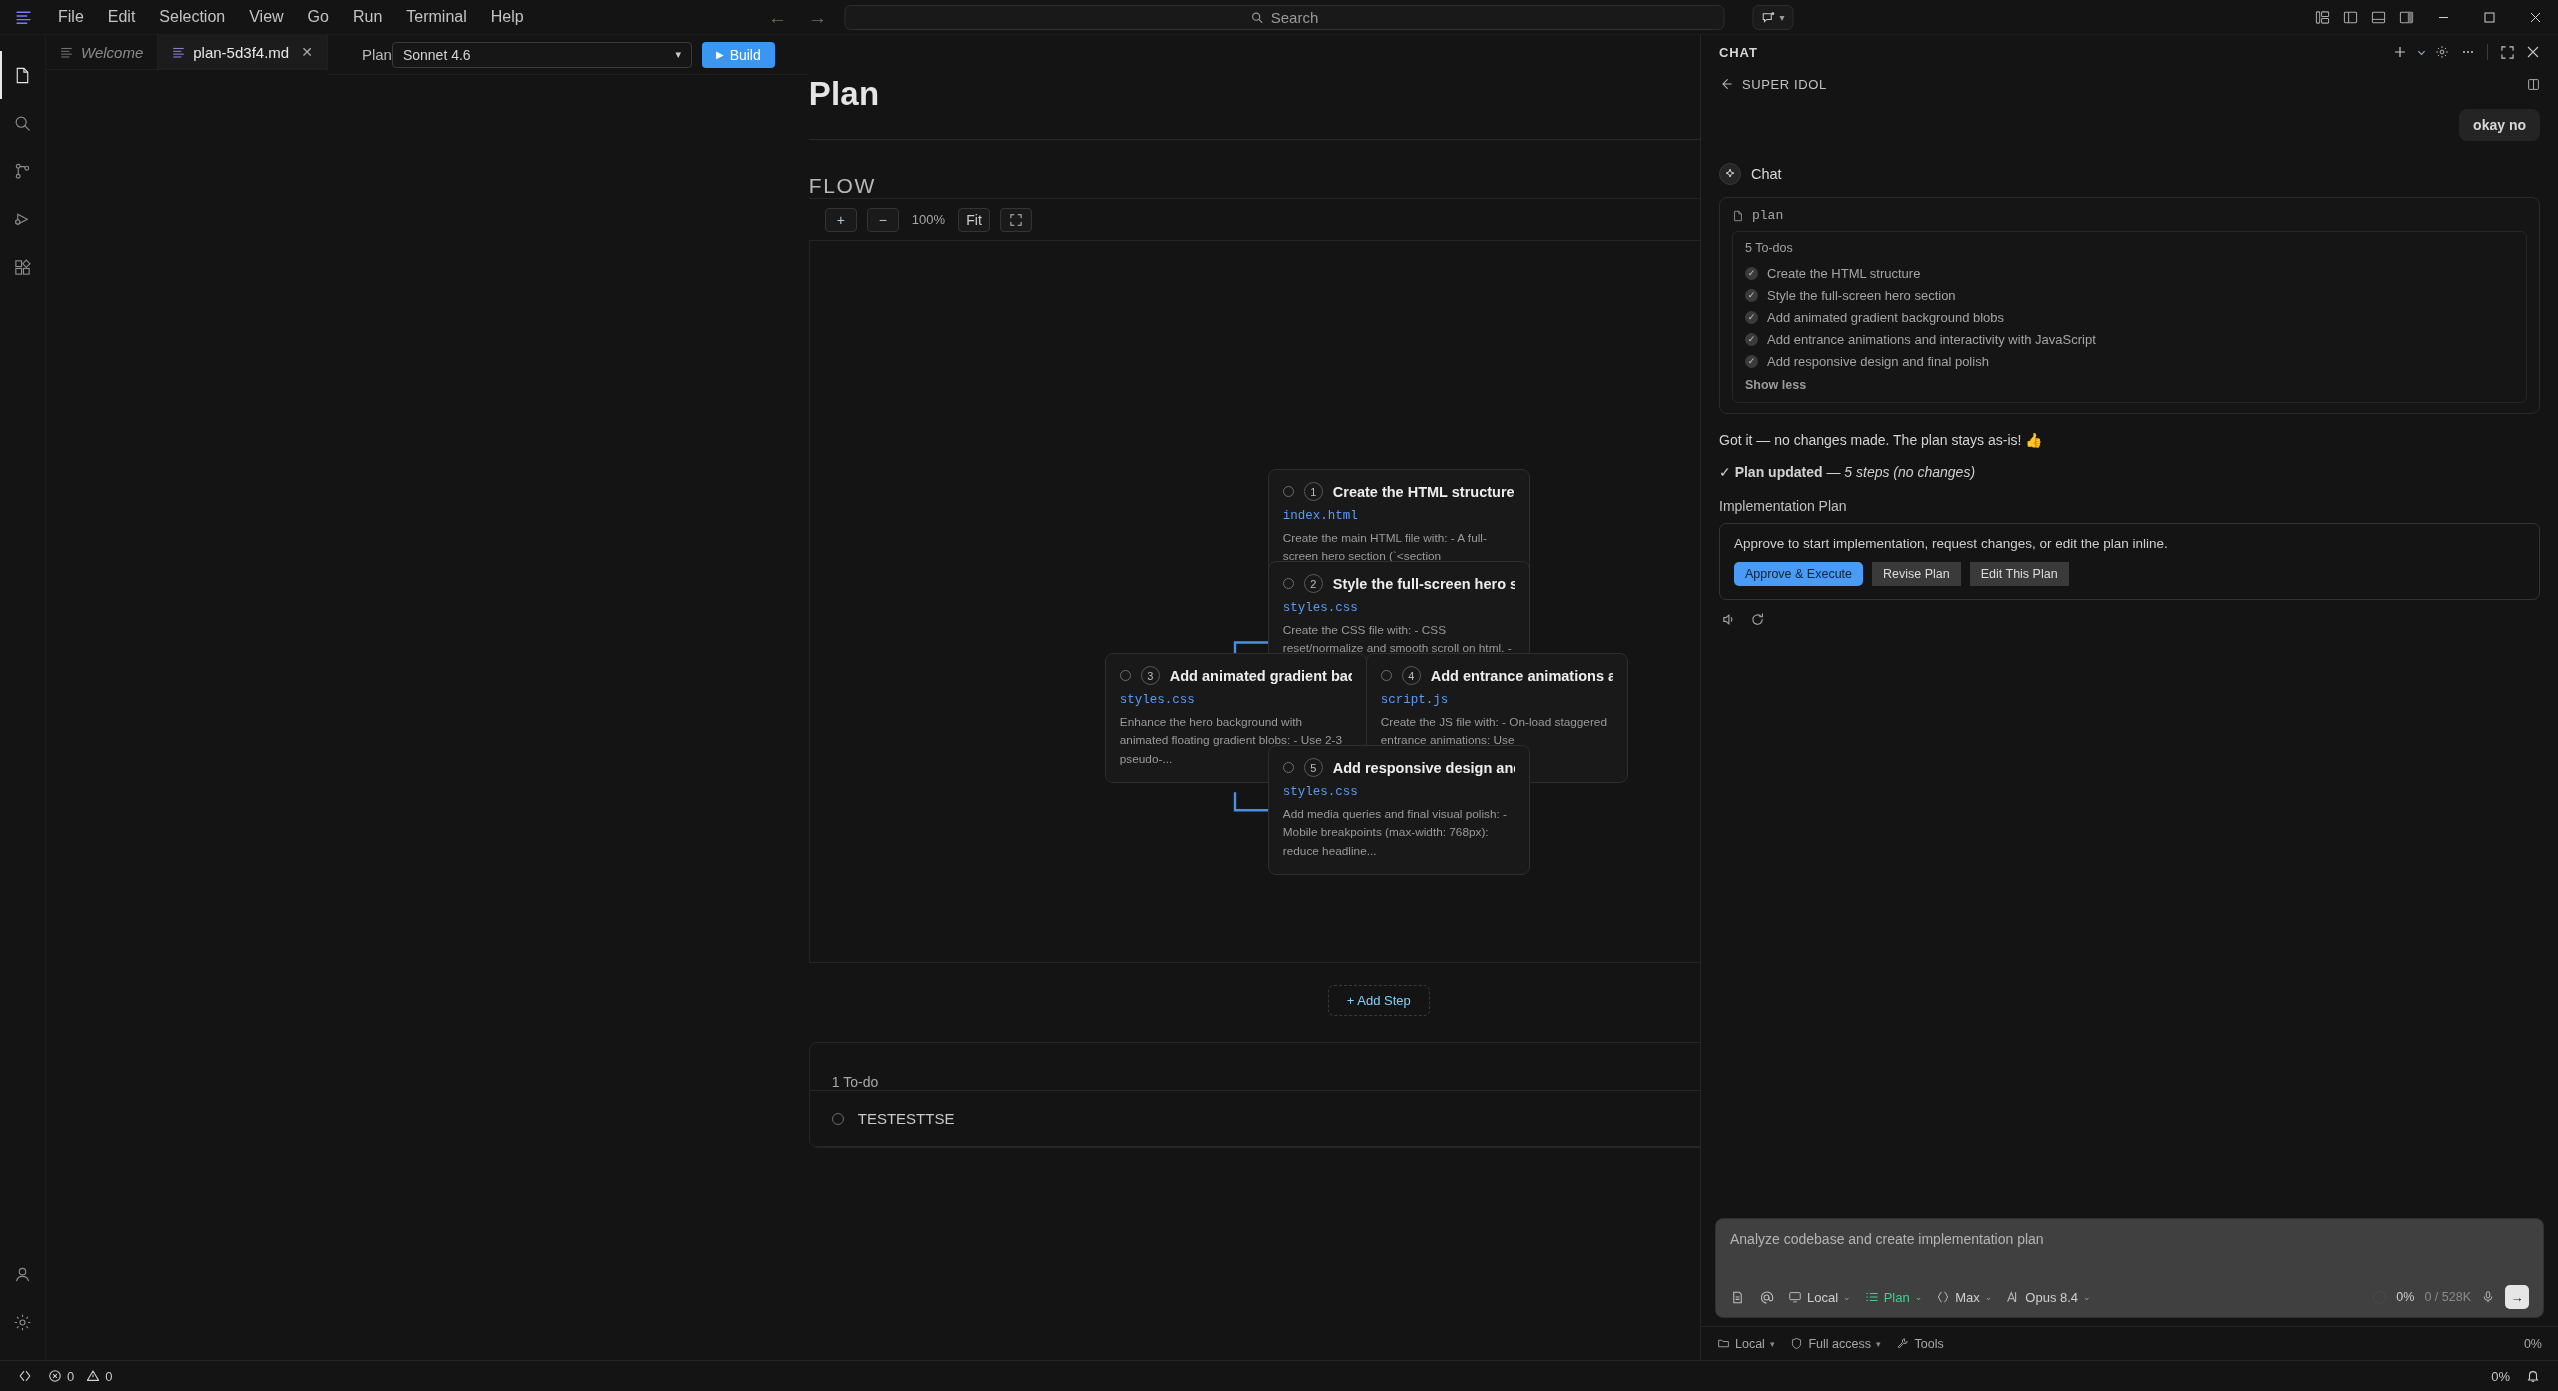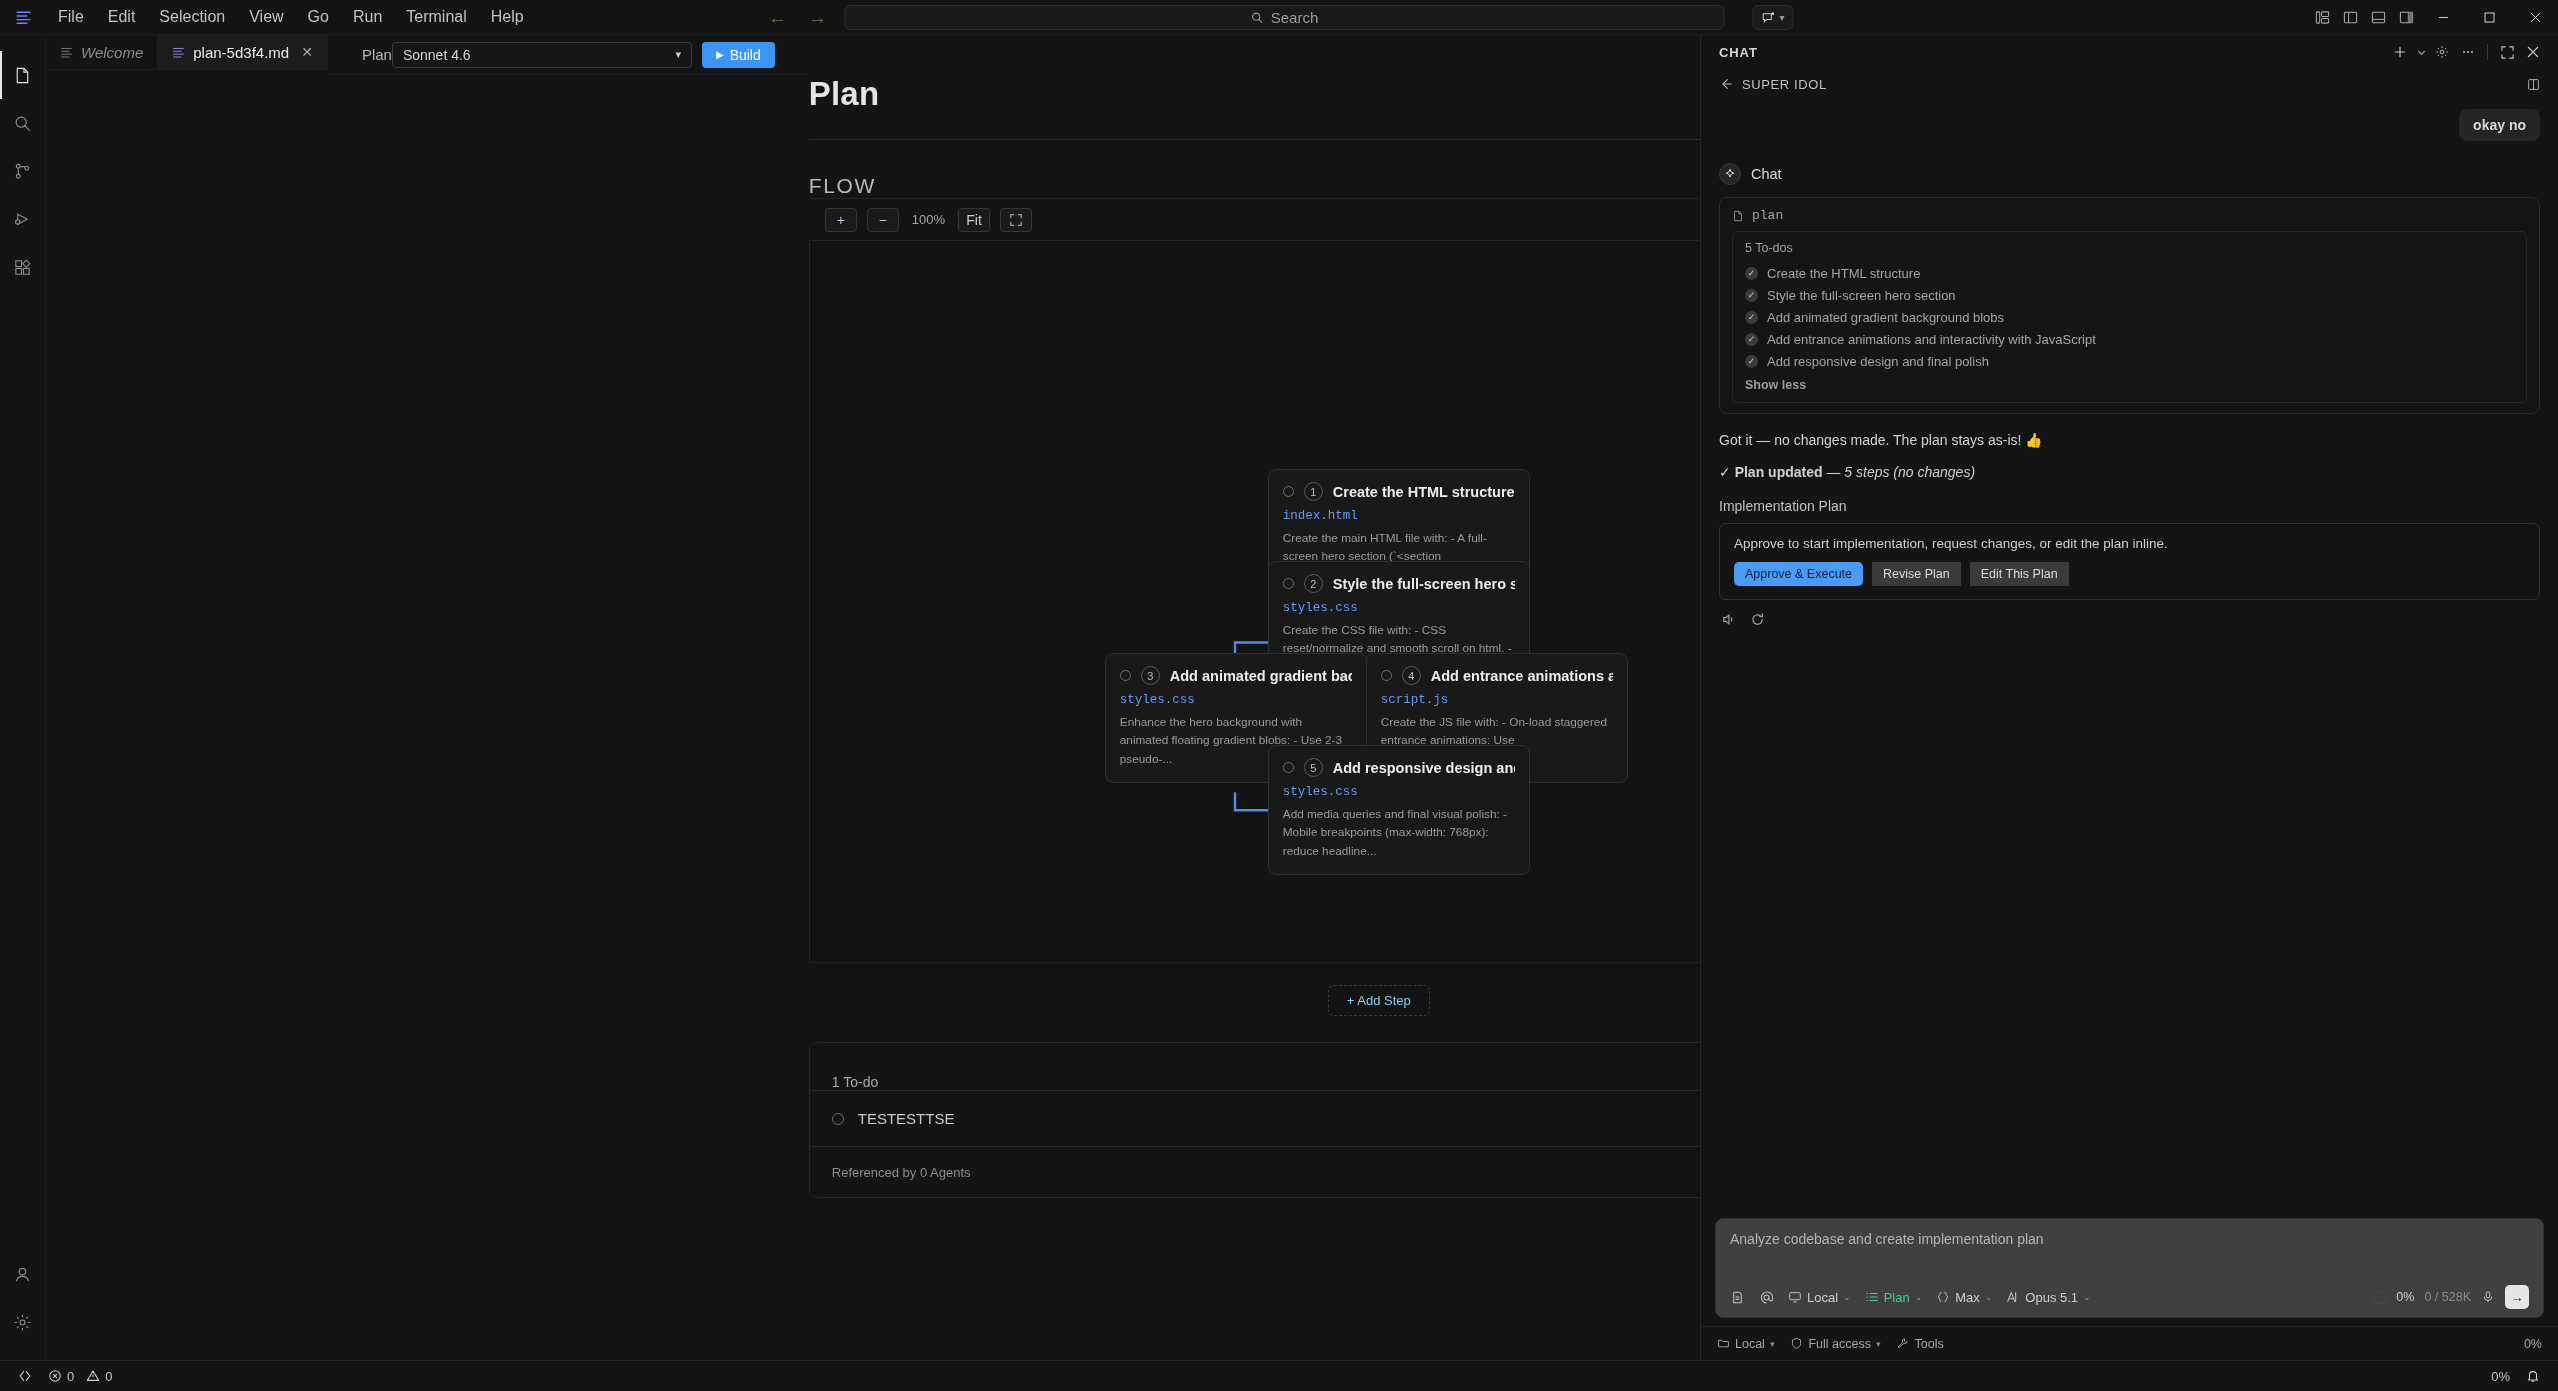--- a/index.html
+++ b/index.html
@@ -532,24 +532,20 @@
             </div>
 
             <div class="todo-card">
               <div class="todo-head">
                 <span class="lbl">1 To-do</span>
                 <button class="ghost-btn">+ New Todo</button>
               </div>
               <div class="todo-row">
                 <span class="circ"></span>
                 <span class="txt">TESTESTTSE</span>
-              </div>
-              <div class="todo-foot">
-                <span class="lbl">Referenced by 0 Agents</span>
-                <button class="ghost-btn">+ New Agent</button>
               </div>
             </div>
 
           </div>
         </div>
       </div>
     </div>
 
     <div class="chatpanel">
 
@@ -735,21 +731,21 @@
               </span>
               <span>Max</span>
               <span class="chev">⌄</span>
             </span>
             <span class="cb-item">
               <span>
                 <svg width="14" height="14" viewBox="0 0 16 16" fill="none" stroke="#c0c0c0" stroke-width="1.2" stroke-linecap="round">
                   <path d="M2 13L6 3l4 10M3.5 10h5M11 3v10"></path>
                 </svg>
               </span>
-              <span>Opus 5.1</span>
+              <span>Opus 8.4</span>
               <span class="chev">⌄</span>
             </span>
             <span class="cb-right">
               <span class="ring"></span>
               <span class="pct">0%</span>
               <span class="tok">0 / 528K</span>
               <span>
                 <svg width="14" height="14" viewBox="0 0 16 16" fill="none" stroke="#c0c0c0" stroke-width="1.1">
                   <rect x="6" y="2" width="4" height="7" rx="2"></rect>
                     <path d="M3.6 7.5a4.4 4.4 0 008.8 0M8 12v2"></path>

